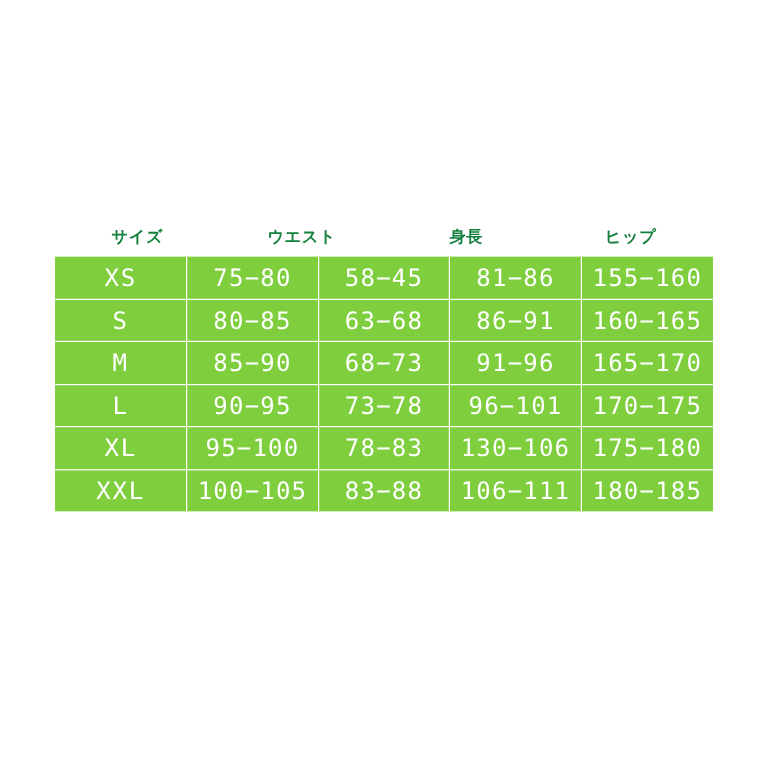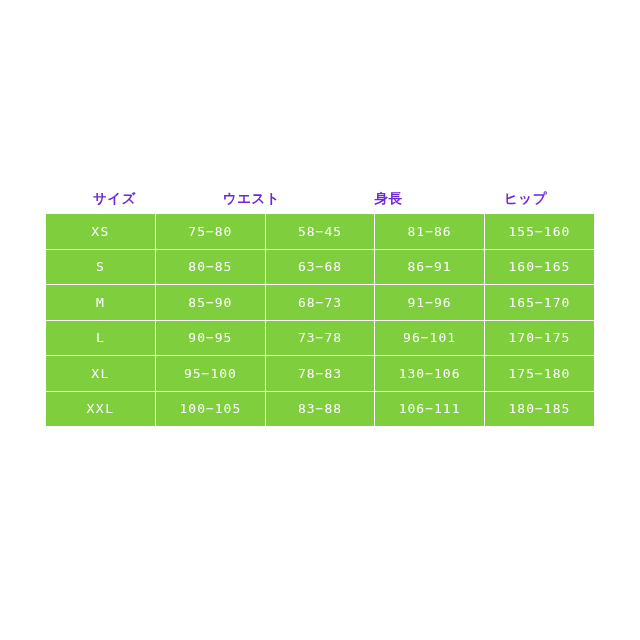--- a/index.html
+++ b/index.html
@@ -35,21 +35,21 @@
   .chart-header {
     display: flex;
     width: 100%;
     height: 32px;
     align-items: center;
     background: #ffffff;
   }
   .chart-header .hcell {
     flex: 1 1 0;
     text-align: center;
-    color: #6d28d9;
+    color: #15803d;
     font-size: 13.5px;
     font-weight: bold;
     letter-spacing: 0.5px;
     line-height: 32px;
     white-space: nowrap;
     font-family: "DejaVu Sans", "Liberation Sans", sans-serif;
   }
 
   
   .chart-body {
@@ -61,21 +61,21 @@
   .chart-body table {
     width: 100%;
     border-collapse: collapse;
     table-layout: fixed;
   }
   .chart-body td {
     height: 34.5px;
     text-align: center;
     vertical-align: middle;
     color: #ffffff;
-    font-size: 13px;
+    font-size: 20px;
     font-weight: normal;
     letter-spacing: 1px;
     background: #7ece3d;
     border-right: 1.5px solid #ffffff;
     border-bottom: 1.5px solid #ffffff;
     font-family: "DejaVu Sans Mono", "Liberation Mono", monospace;
     padding: 0;
   }
   .chart-body tr:last-child td {
     border-bottom: none;

